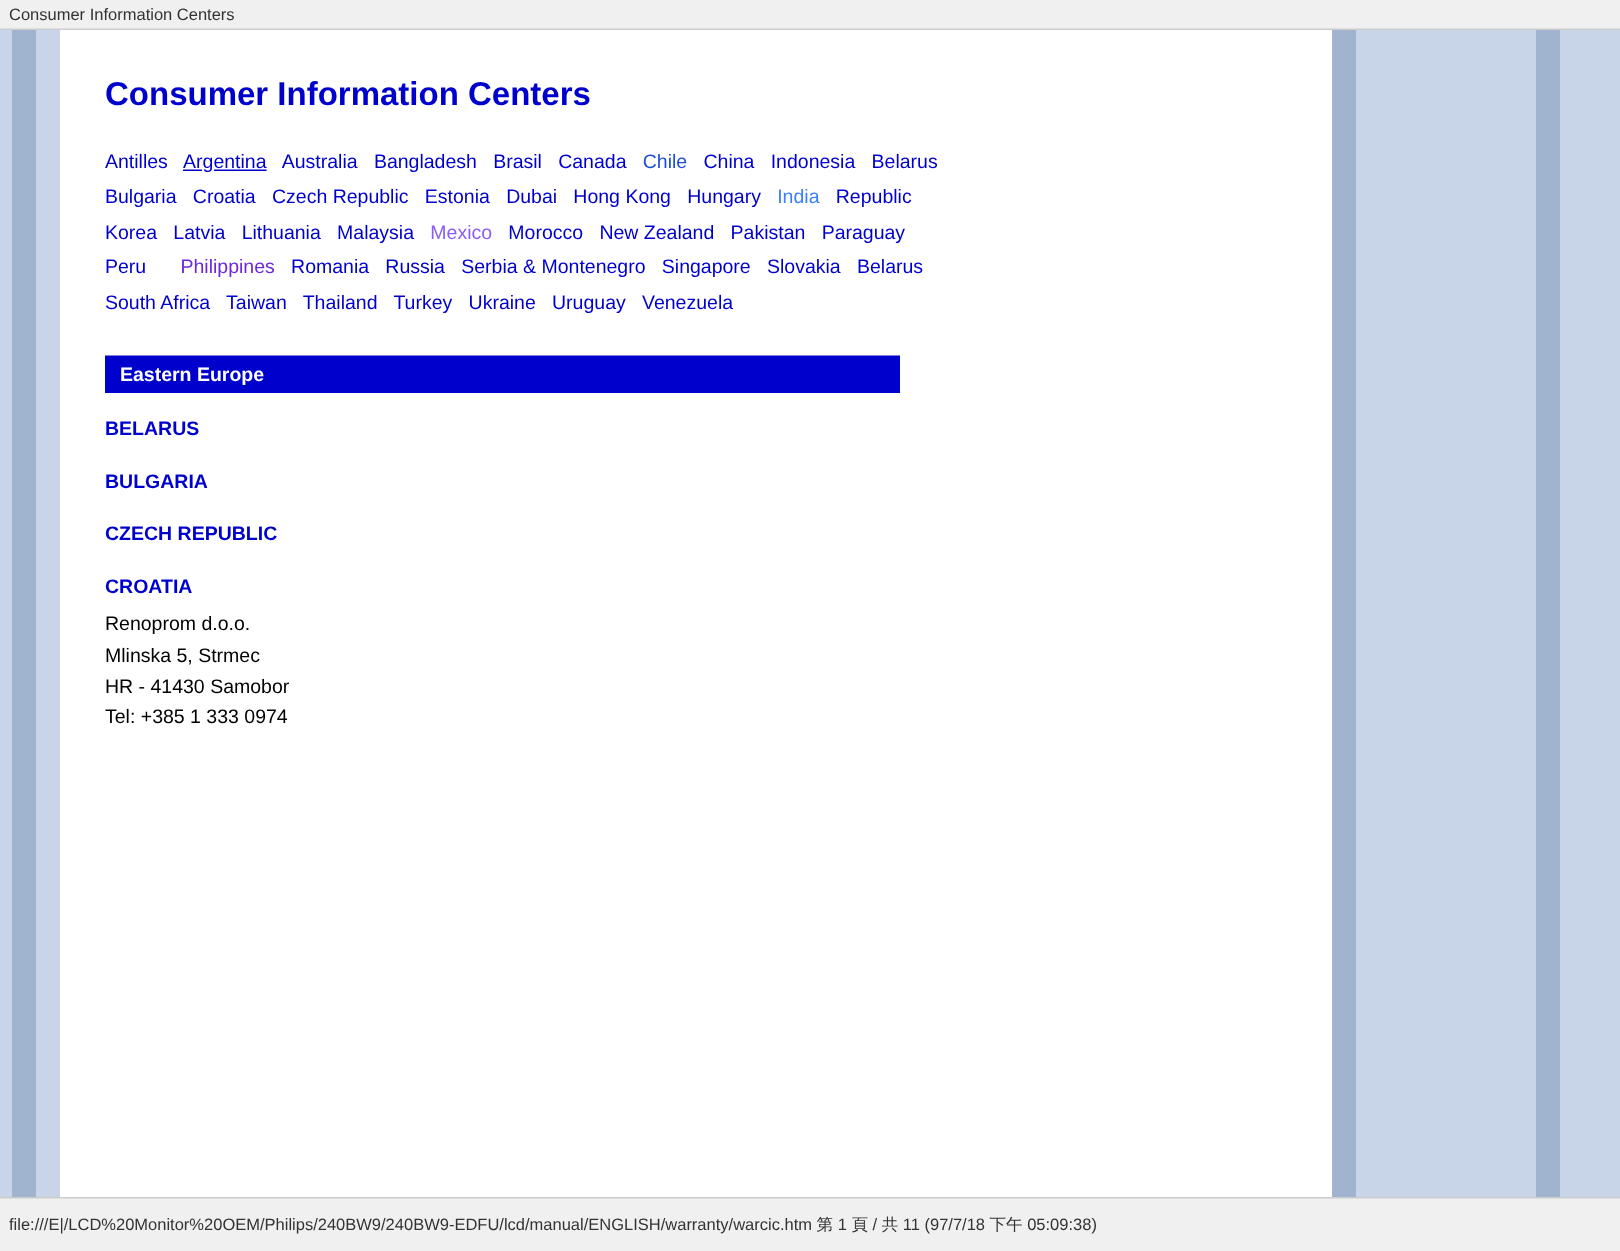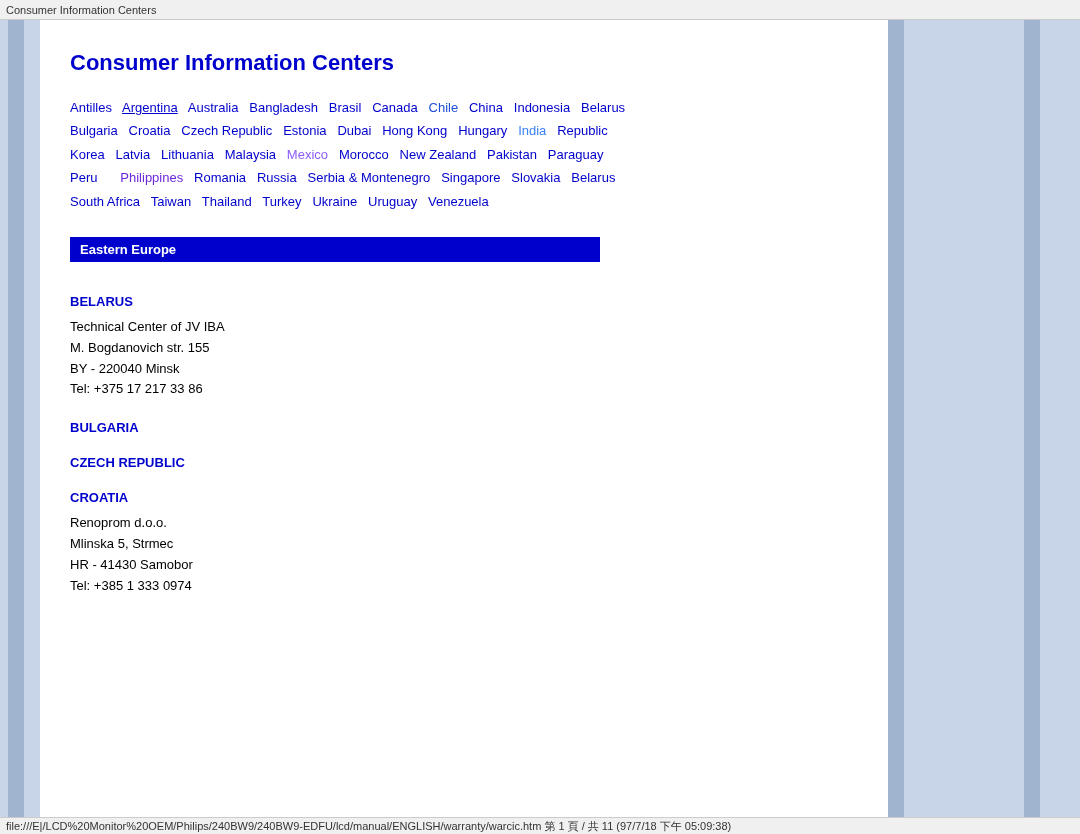--- a/index.html
+++ b/index.html
@@ -48,21 +48,21 @@
     .links-section {
       margin-bottom: 24px;
       line-height: 1.8;
     }
     .section-header {
       background: #0000cc;
       color: #fff;
       padding: 5px 10px;
       font-size: 13px;
       font-weight: bold;
-      margin-bottom: 32px;
+      margin-bottom: 16px;
       width: 530px;
     }
     .country-title {
       color: #0000cc;
       font-size: 13px;
       font-weight: bold;
       margin-bottom: 8px;
       margin-top: 4px;
     }
     .country-block {
@@ -72,21 +72,21 @@
       font-size: 13px;
       color: #000;
       line-height: 1.6;
     }
     .status-bar {
       background: #f0f0f0;
       border-top: 1px solid #ccc;
       padding: 2px 6px;
       font-size: 11px;
       color: #333;
-      height: 17px;
+      height: 36px;
       display: flex;
       align-items: center;
       position: fixed;
       bottom: 0;
       left: 0;
       width: 1080px;
     }
   </style>
 </head>
 <body>
@@ -145,26 +145,20 @@
       <span style="color:#0000cc;cursor:pointer;">Turkey</span>&nbsp;&nbsp;
       <span style="color:#0000cc;cursor:pointer;">Ukraine</span>&nbsp;&nbsp;
       <span style="color:#0000cc;cursor:pointer;">Uruguay</span>&nbsp;&nbsp;
       <span style="color:#0000cc;cursor:pointer;">Venezuela</span>
     </div>
 
     <div class="section-header">Eastern Europe</div>
 
     <div class="country-block">
       <div class="country-title">BELARUS</div>
-      <p>
-        Technical Center of JV IBA<br>
-        M. Bogdanovich str. 155<br>
-        BY - 220040 Minsk<br>
-        Tel: +375 17 217 33 86
-      </p>
     </div>
 
     <div class="country-block">
       <div class="country-title">BULGARIA</div>
     </div>
 
     <div class="country-block">
       <div class="country-title">CZECH REPUBLIC</div>
     </div>
 

